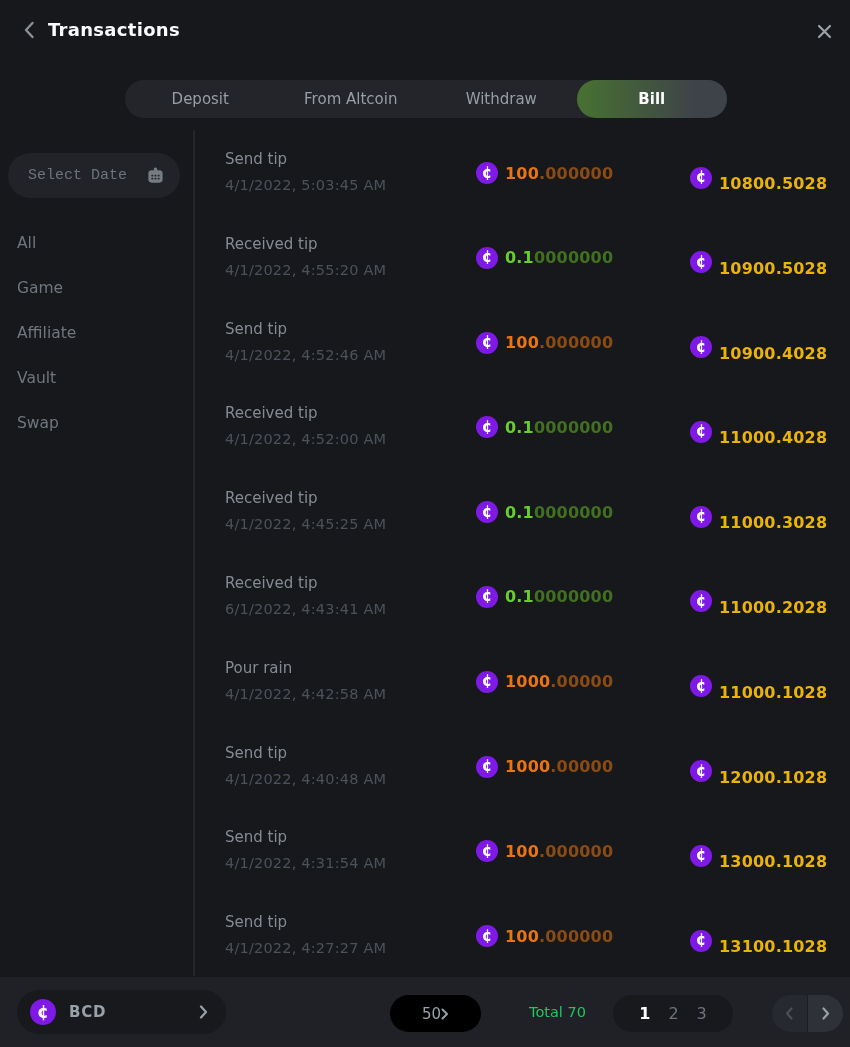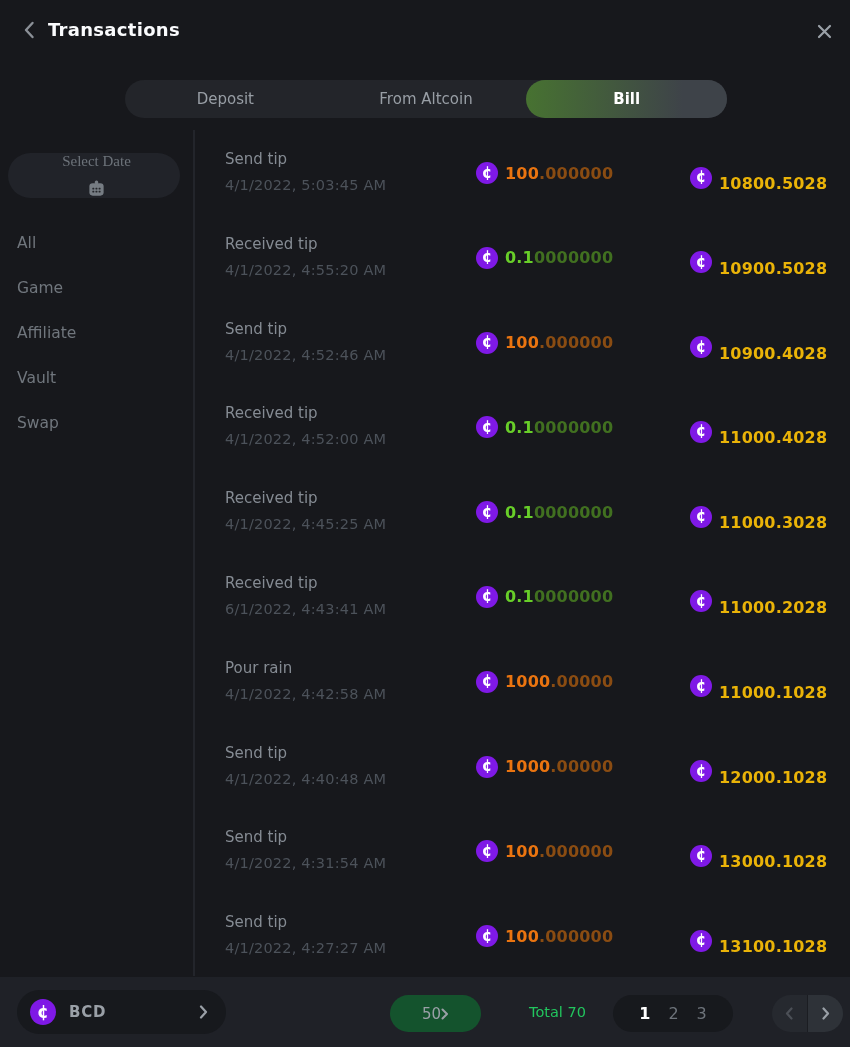--- a/index.html
+++ b/index.html
@@ -41,21 +41,21 @@
     background: linear-gradient(90deg, #477231 0%, #3e4349 78%);
     color: #ffffff; font-weight: bold;
   }
 
   
   .v-divider { position: absolute; left: 193px; top: 130px; width: 2px; height: 846px; background: #23252b; }
   .select-date {
     position: absolute; left: 8px; top: 153px; width: 172px; height: 45px;
     border-radius: 23px; background: #212329; display: flex; align-items: center;
     justify-content: space-between; padding: 0 15px 0 20px;
-    color: #6d737a; font-size: 15px; cursor: pointer; border: none; font-family: Liberation Serif, serif; flex-direction: column;
+    color: #6d737a; font-size: 15px; cursor: pointer; border: none; font-family: Liberation Mono, monospace;
   }
   .nav { position: absolute; left: 0; top: 220px; width: 202px; }
   .nav-item {
     height: 45px; display: flex; align-items: center; padding-left: 17px;
     font-size: 15.5px; color: #70767d; cursor: pointer;
   }
   .nav-item.active {
     height: 38px; width: 131px; margin: 3.5px 0;
     background: #34373d; border-radius: 0 19px 19px 0;
     color: #ffffff; font-weight: bold;
@@ -86,21 +86,21 @@
   .currency-pill {
     position: absolute; left: 17px; top: 13px; width: 209px; height: 44px;
     border-radius: 22px; background: #17191d; display: flex; align-items: center;
     padding: 0 18px 0 13px; cursor: pointer; border: none; font-family: inherit;
   }
   .currency-pill .coin { width: 26px; height: 26px; font-size: 17px; }
   .currency-label { margin-left: 13px; color: #9aa0a7; font-size: 15px; font-weight: bold; letter-spacing: .8px; }
   .currency-pill .chev { margin-left: auto; color: #9aa0a7; display: flex; }
   .size-pill {
     position: absolute; left: 390px; top: 18px; width: 91px; height: 37px;
-    border-radius: 18.5px; background: #14532d; display: flex; align-items: center;
+    border-radius: 18.5px; background: #000000; display: flex; align-items: center;
     justify-content: center; gap: 0; color: #9aa0a7; font-size: 15px;
     cursor: pointer; border: none; font-family: inherit;
   }
   .size-pill .chev { display: flex; color: #9aa0a7; }
   .total-label {
     position: absolute; left: 505px; top: 0; width: 105px; height: 70px;
     display: flex; align-items: center; justify-content: center;
     color: #22c55e; font-size: 14.5px;
   }
   .pagination {
@@ -138,20 +138,21 @@
     <span style="display:flex">
       <svg width="15" height="15" viewBox="0 0 15 15">
           <path d="M2 2 L13 13 M13 2 L2 13" stroke="currentColor" stroke-width="2.2" stroke-linecap="round"></path>
         </svg>
     </span>
   </button>
 
   <div class="tabs">
     <button class="tab">Deposit</button>
     <button class="tab">From Altcoin</button>
+    <button class="tab">Withdraw</button>
     <button class="tab active">Bill</button>
   </div>
 
   <div class="v-divider"></div>
   <button class="select-date">
     <span>Select Date</span>
     <span style="display:flex">
       <svg width="19" height="19" viewBox="0 0 20 20">
         <rect x="2.5" y="4.5" width="15" height="13" rx="3.5" fill="#767c83"></rect>
         <rect x="8.2" y="1.6" width="3.6" height="4" rx="1.6" fill="#767c83"></rect>

